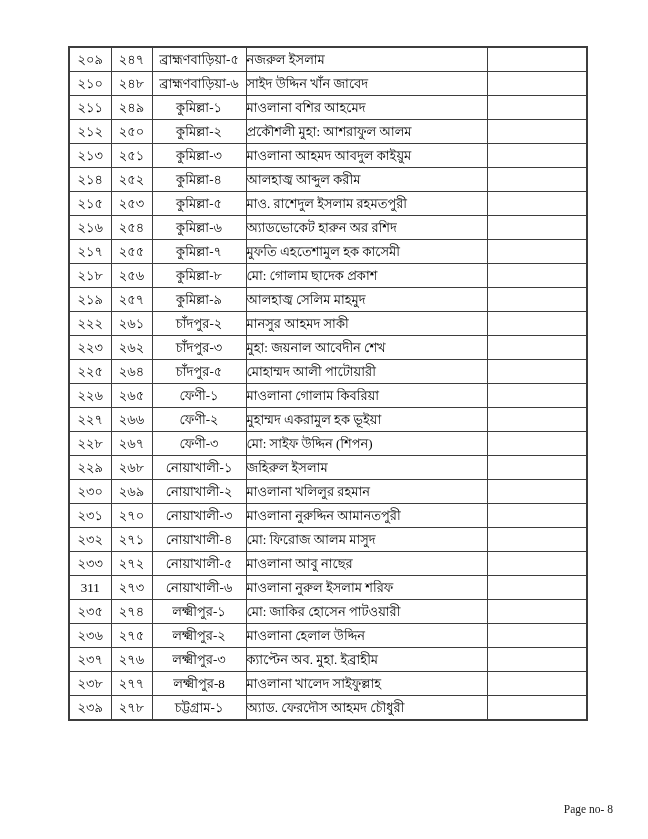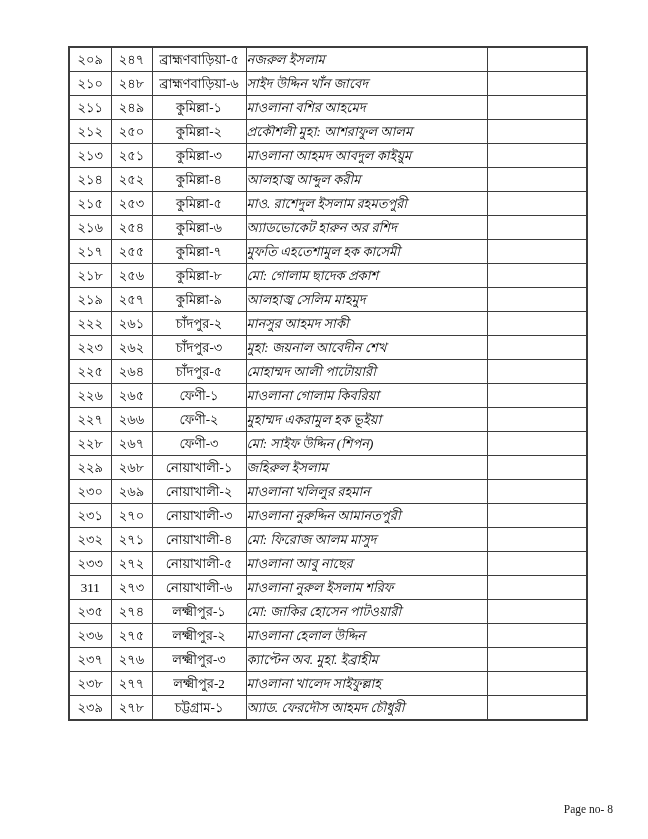--- a/index.html
+++ b/index.html
@@ -40,21 +40,20 @@
   td.c-serial, td.c-seat {
     text-align: center;
   }
   td.c-const {
     padding-left: 3px;
     text-align: center;
   }
   td.c-name {
     padding-left: 4px;
     text-align: left;
-    font-style: italic;
   }
   td.c-blank {
     background: #ffffff;
   }
   .page-footer {
     position: absolute;
     top: 803px;
     left: 0;
     width: 613px;
     text-align: right;
@@ -255,21 +254,21 @@
         <tr>
           <td class="c-serial">২৩৭</td>
           <td class="c-seat">২৭৬</td>
           <td class="c-const">লক্ষ্মীপুর-৩</td>
           <td class="c-name">ক্যাপ্টেন অব. মুহা. ইব্রাহীম</td>
           <td class="c-blank"></td>
         </tr>
         <tr>
           <td class="c-serial">২৩৮</td>
           <td class="c-seat">২৭৭</td>
-          <td class="c-const">লক্ষ্মীপুর-2</td>
+          <td class="c-const">লক্ষ্মীপুর-8</td>
           <td class="c-name">মাওলানা খালেদ সাইফুল্লাহ</td>
           <td class="c-blank"></td>
         </tr>
         <tr>
           <td class="c-serial">২৩৯</td>
           <td class="c-seat">২৭৮</td>
           <td class="c-const">চট্টগ্রাম-১</td>
           <td class="c-name">অ্যাড. ফেরদৌস আহমদ চৌধুরী</td>
           <td class="c-blank"></td>
         </tr>

